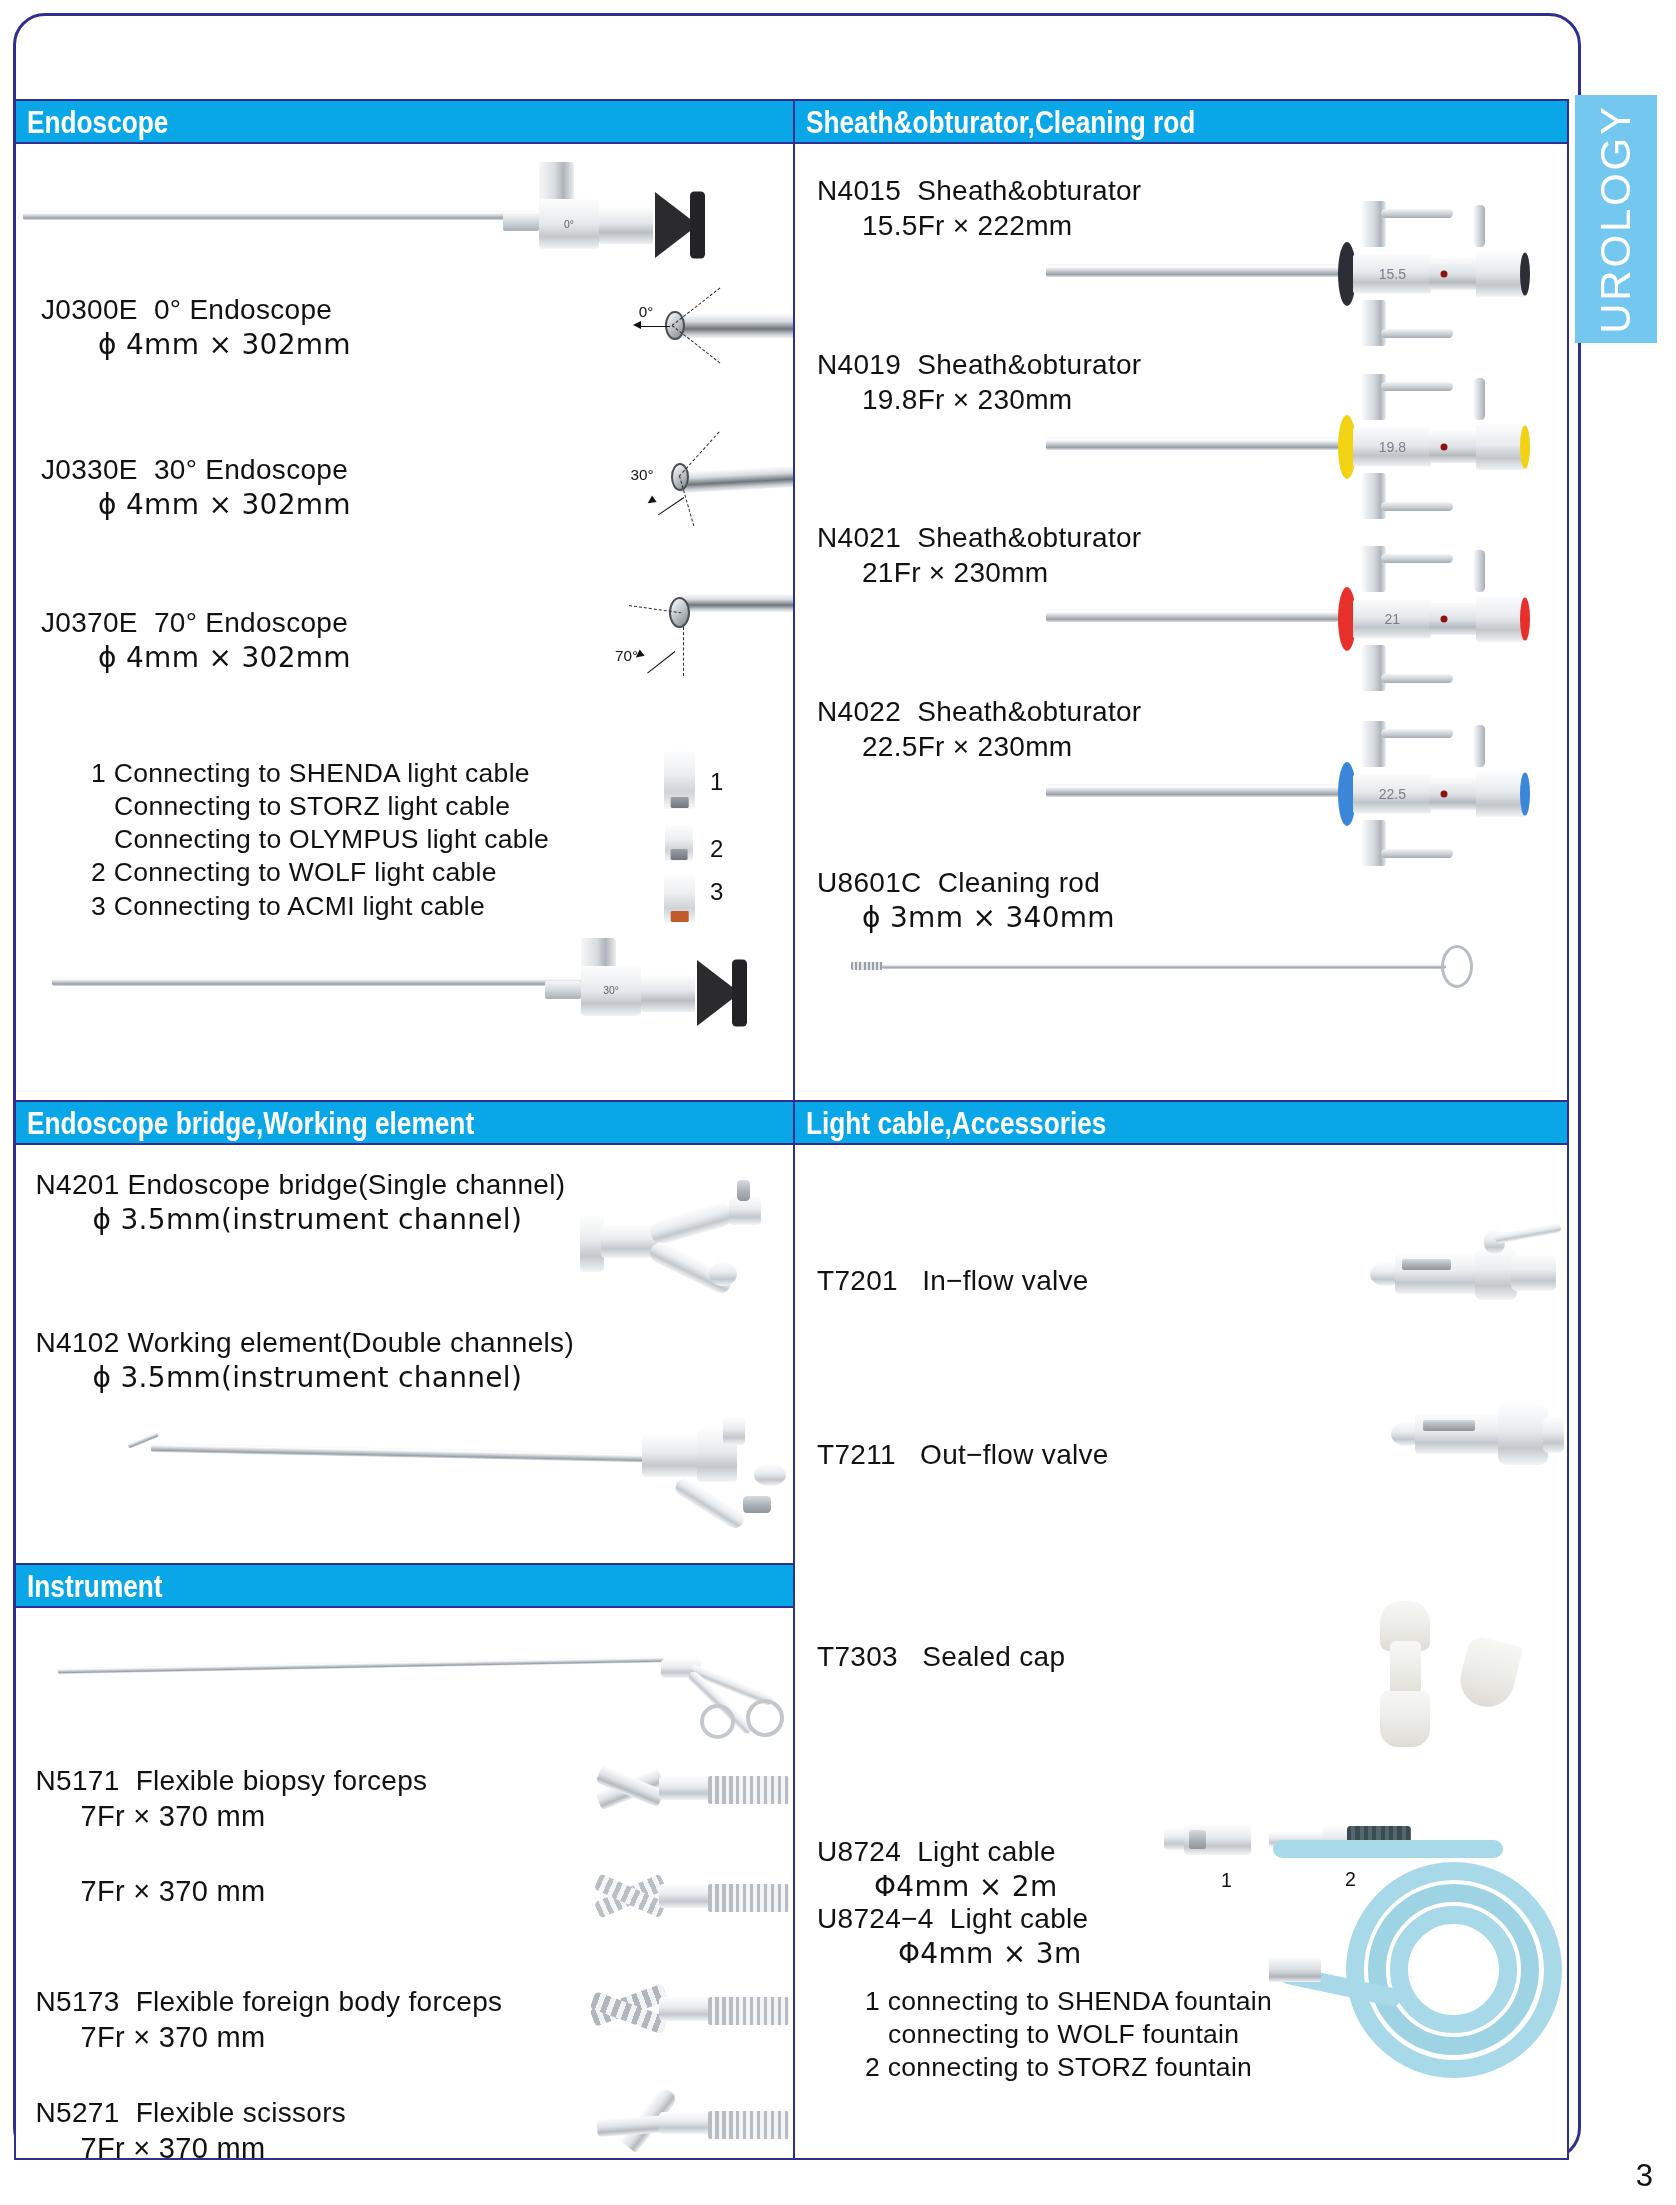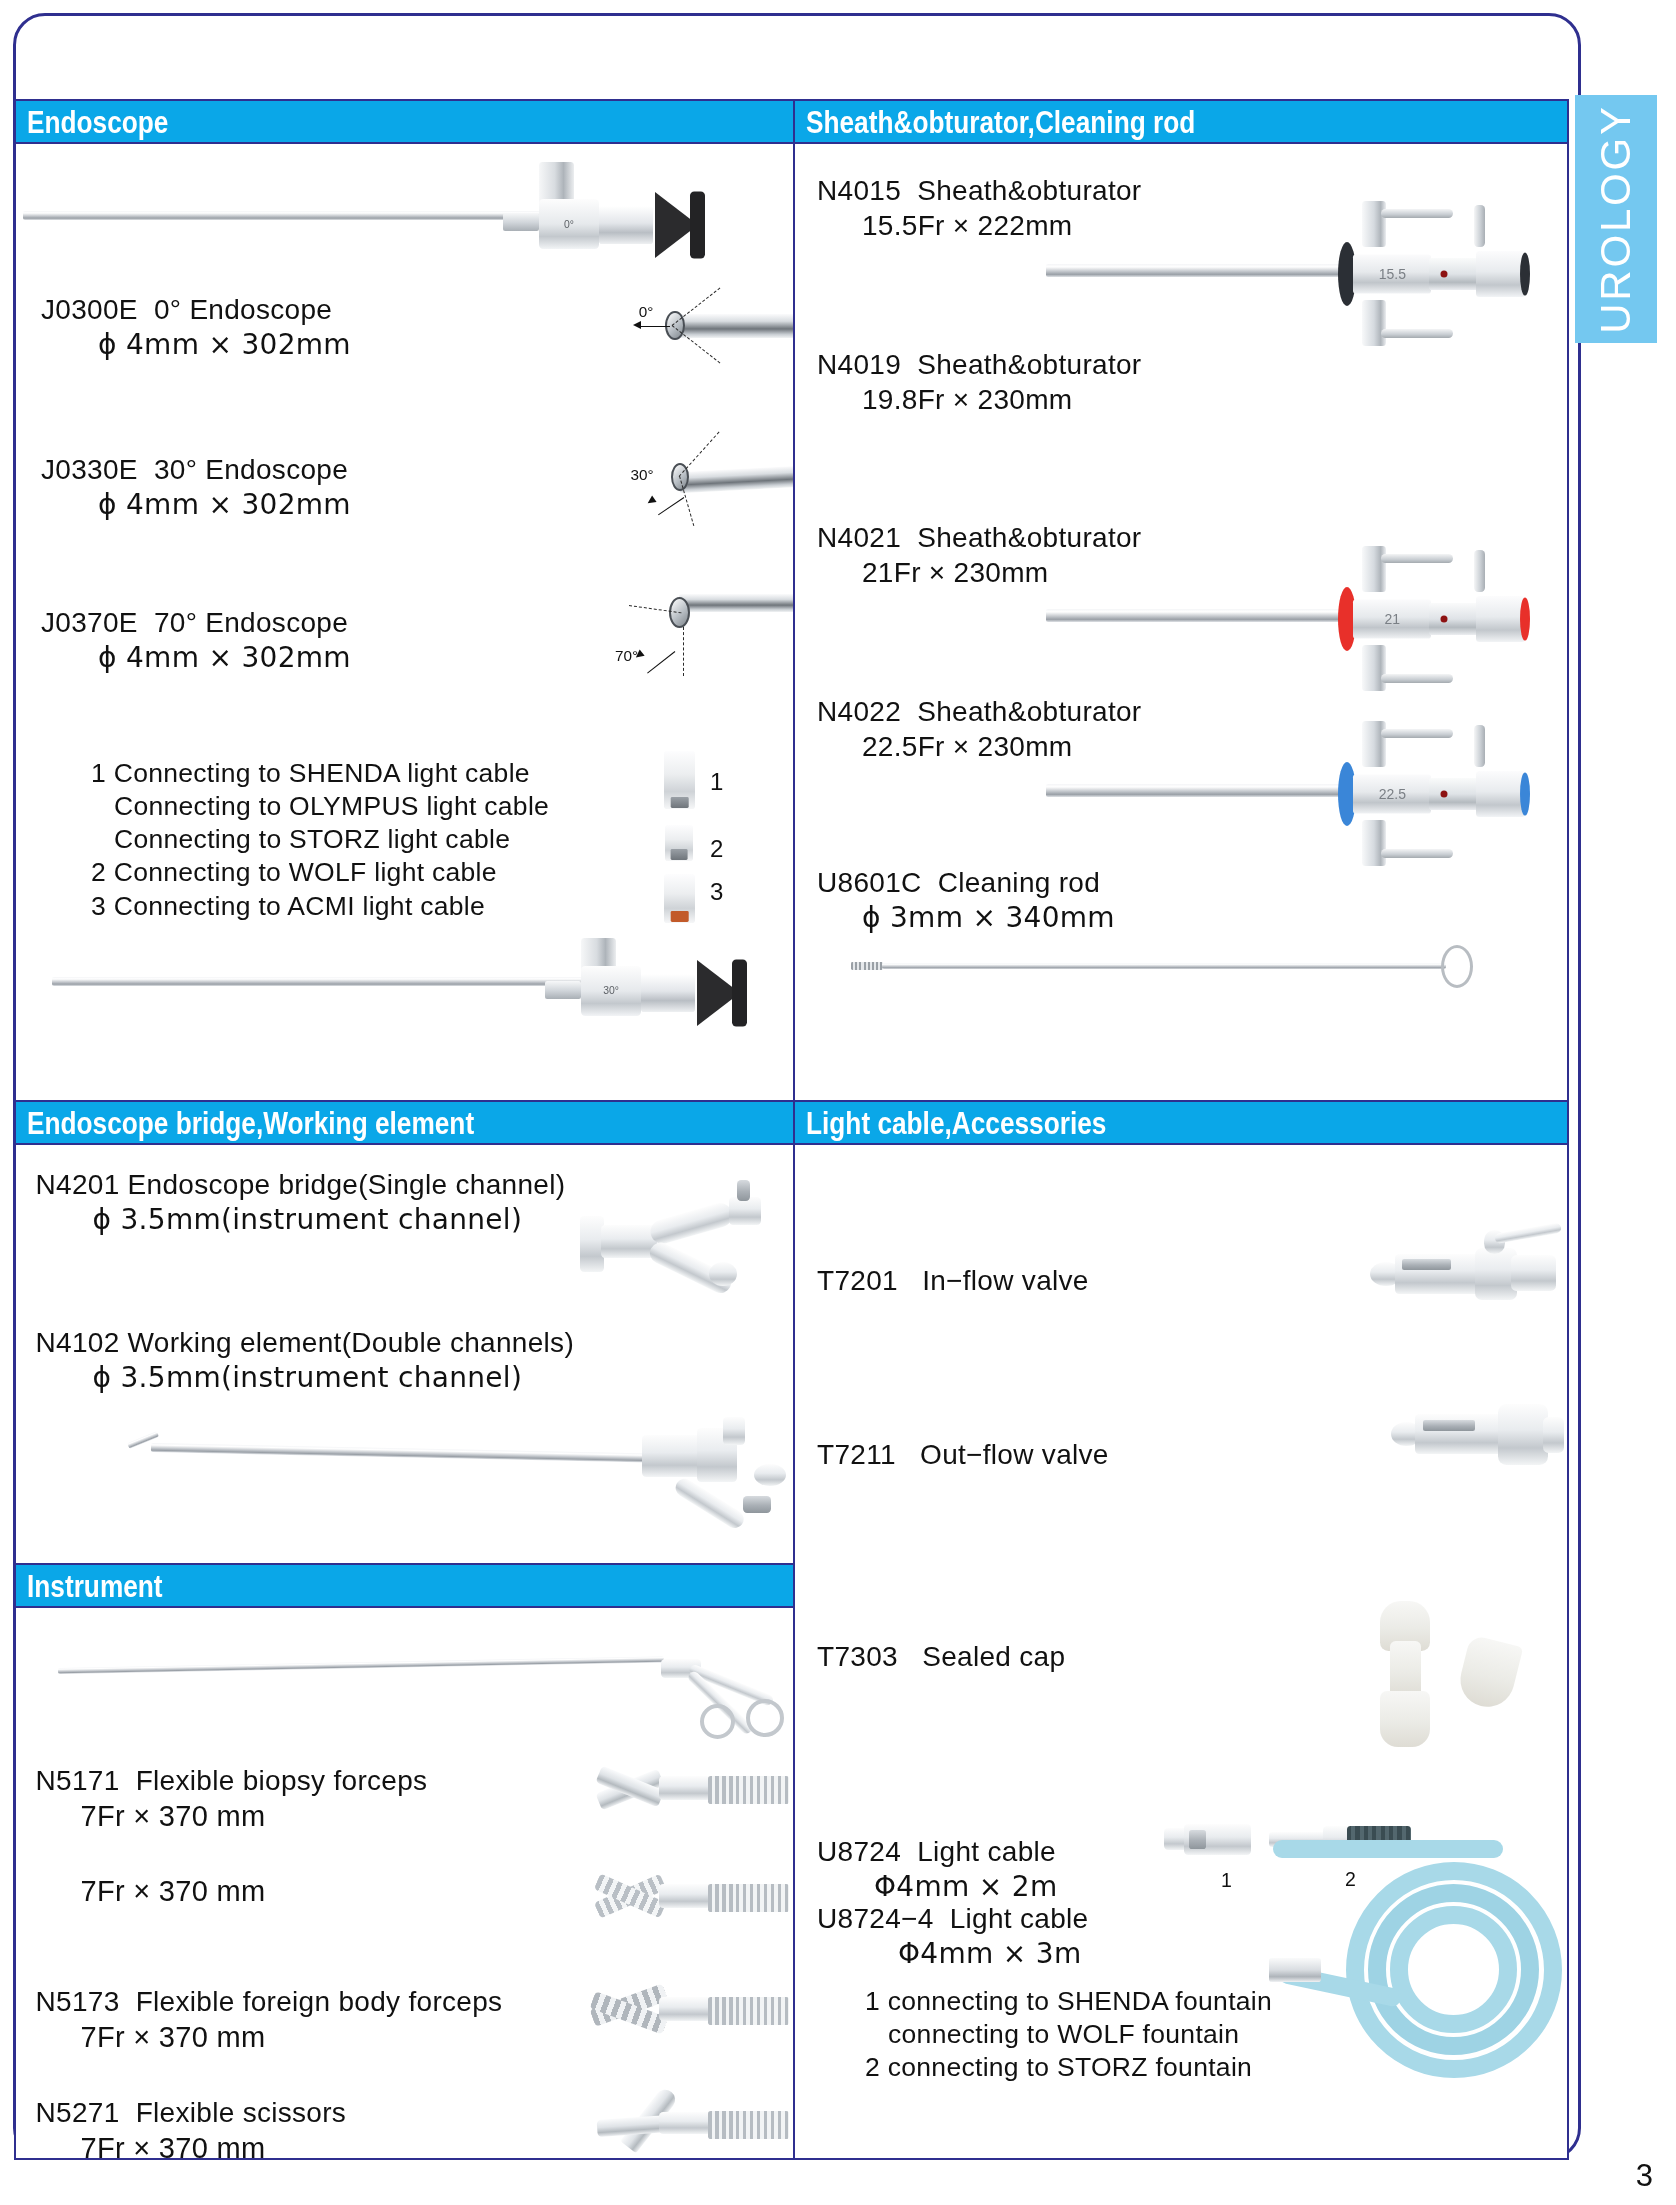--- a/index.html
+++ b/index.html
@@ -442,22 +442,22 @@
         <div class="lens" style="left:54px;top:35px;width:21px;height:31px;"></div>
         <div class="dash" style="left:14px;top:43px;width:53px;transform:rotate(8deg);"></div>
         <div class="dashv" style="left:68px;top:65px;height:49px;"></div>
         <div class="arrowline" style="left:25px;top:89px;width:35px;transform:rotate(-38deg);transform-origin:right center;"></div>
         <div class="arrowhead" style="left:19.5px;top:89px;border-right:8.4px solid #111;transform:rotate(-38deg);"></div>
         <div class="lbl" style="left:0;top:85px;">70°</div>
       </div>
 
       <div class="item numlist" style="left:75px;top:613px;">
         <div class="ln"><span>1</span> <span>Connecting to SHENDA light cable</span></div>
+        <div class="ln sub"><span>Connecting to STORZ light cable</span></div>
         <div class="ln sub"><span>Connecting to OLYMPUS light cable</span></div>
-        <div class="ln sub"><span>Connecting to STORZ light cable</span></div>
         <div class="ln"><span>2</span> <span>Connecting to WOLF light cable</span></div>
         <div class="ln"><span>3</span> <span>Connecting to ACMI light cable</span></div>
       </div>
 
       <div class="conn" style="left:648px;top:607px;width:31px;height:58px;">
         <div class="tip"></div>
       </div>
       <div class="conn-num" style="left:694px;top:624px;">1</div>
 
       <div class="conn" style="left:649px;top:681px;width:28px;height:36px;">
@@ -516,20 +516,38 @@
           <div class="dot-red"></div>
         </div>
       </div>
 
       <div class="item" style="left:22px;top:203px;">
         <div class="ln">
           <span>N4019</span>&nbsp;&nbsp;<span>Sheath&amp;obturator</span>
         </div>
         <div class="ln ind2">19.8Fr × 230mm</div>
       </div>
+      <div class="art" style="left:251px;top:237px;width:529px;height:118px;">
+        <div class="shaft thick" style="left:0;top:56px;width:299px;"></div>
+        <div class="sheath-h" style="left:292px;top:39px;width:209px;height:53px;">
+          <div class="ring" style="background:#f2d313;"></div>
+          <div class="bar">
+              <span>19.8</span>
+            </div>
+          <div class="mid"></div>
+          <div class="end"></div>
+          <div class="endring" style="background:#f2d313;"></div>
+          <div class="stop-up"></div>
+            <div class="lever-up"></div>
+          <div class="stop-dn"></div>
+            <div class="lever-dn"></div>
+          <div class="stalk"></div>
+          <div class="dot-red"></div>
+        </div>
+      </div>
 
       <div class="item" style="left:22px;top:376px;">
         <div class="ln">
           <span>N4021</span>&nbsp;&nbsp;<span>Sheath&amp;obturator</span>
         </div>
         <div class="ln ind2">21Fr × 230mm</div>
       </div>
       <div class="art" style="left:251px;top:409px;width:529px;height:118px;">
         <div class="shaft thick" style="left:0;top:56px;width:299px;"></div>
         <div class="sheath-h" style="left:292px;top:39px;width:209px;height:53px;">

